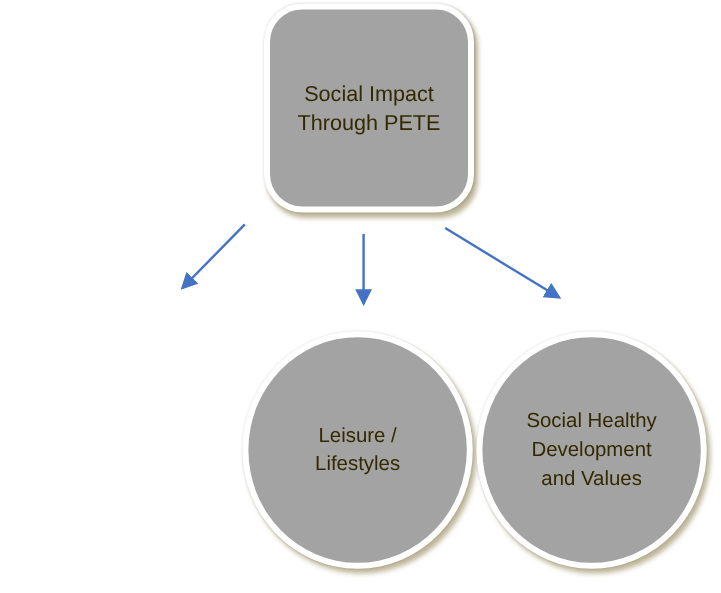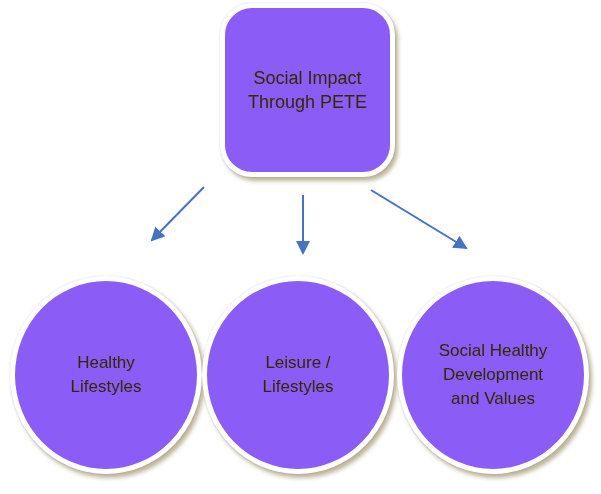--- a/index.html
+++ b/index.html
@@ -18,21 +18,21 @@
   .arrows-layer {
     position: absolute;
     left: 0;
     top: 0;
     width: 601px;
     height: 494px;
     pointer-events: none;
   }
   .node {
     position: absolute;
-    background: #8b5cf6;
+    background: #a3a3a3;
     border: 5px solid #ffffff;
     box-shadow: 0 0 2px rgba(0,0,0,0.15), 3px 4px 4px rgba(167,156,118,0.75);
     display: flex;
     align-items: center;
     justify-content: center;
     text-align: center;
     color: #332900;
   }
   .root-box {
     left: 220px;
@@ -82,23 +82,20 @@
     </g>
     <g>
       <line x1="371" y1="190" x2="466" y2="248" stroke="#4472C4" stroke-width="2" marker-end="url(#ah)"></line>
     </g>
   </svg>
 
   <div class="node root-box">
     <span class="label">Social Impact Through PETE</span>
   </div>
 
-  <div class="node circle circle-1">
-    <span class="label">Healthy Lifestyles</span>
-  </div>
 
   <div class="node circle circle-2">
     <span class="label">Leisure / Lifestyles</span>
   </div>
 
   <div class="node circle circle-3">
     <span class="label">Social Healthy Development and Values</span>
   </div>
 
 </div>

